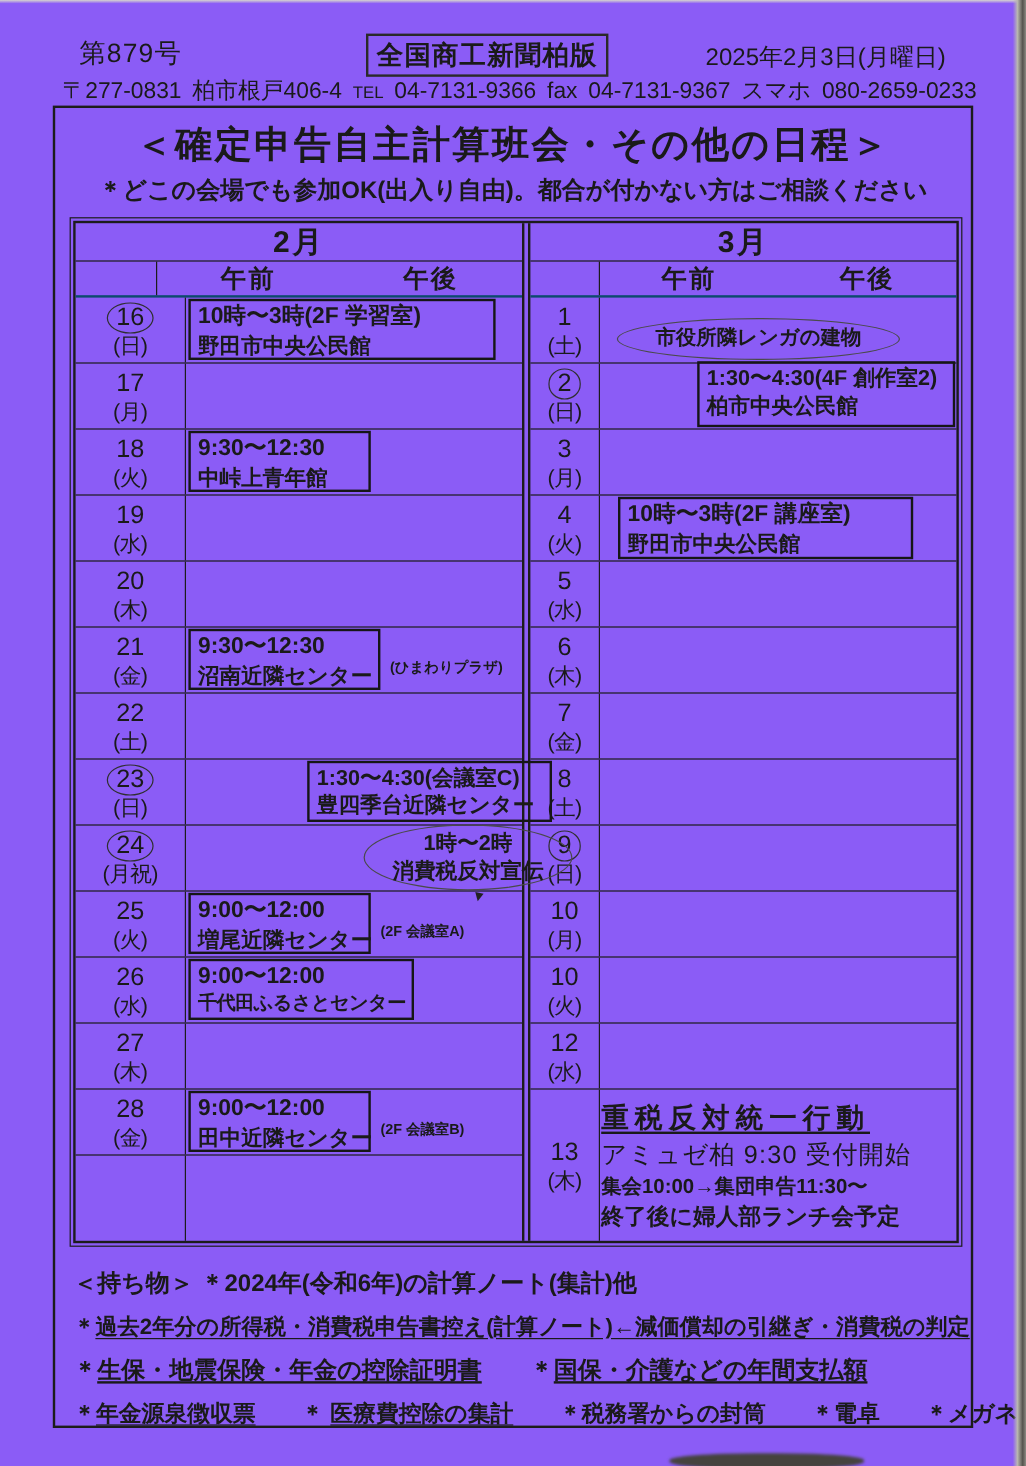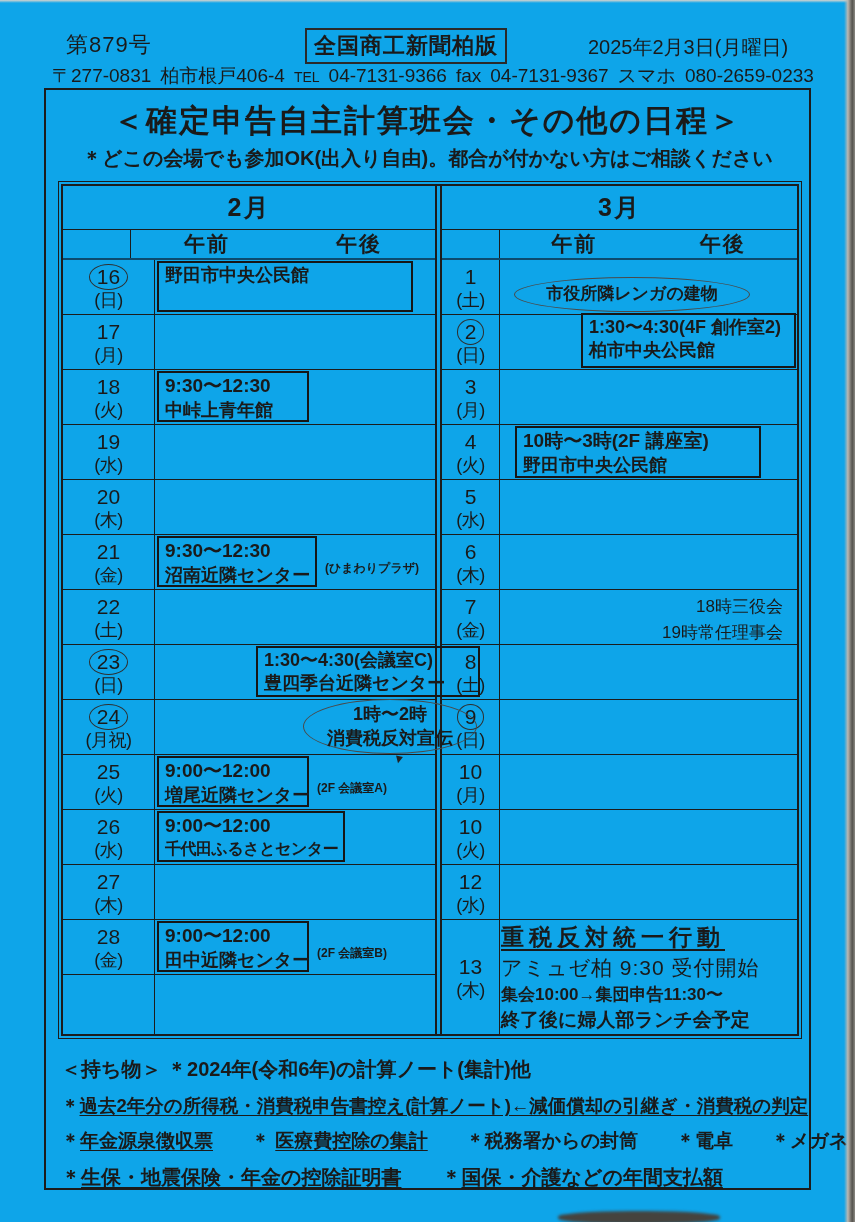--- a/index.html
+++ b/index.html
@@ -1,38 +1,38 @@
 <!DOCTYPE html>
 <html><head>
 <meta charset="utf-8">
 <style>
   * { box-sizing: border-box; margin: 0; padding: 0; }
   html,body { background:#e9e8e4; }
   .page {
     position: relative; width: 855px; height: 1222px;
-    background: #0ea5e9; color:#1a1a1a; overflow: hidden;
+    background: #8b5cf6; color:#1a1a1a; overflow: hidden;
     font-family: "Liberation Sans", "DejaVu Sans", sans-serif;
   }
   
   .hdr-issue { position:absolute; left:66px; top:30px; font-size:22px; font-weight:500; letter-spacing:1px; }
   .hdr-masthead { position:absolute; left:305px; top:28px; font-size:22px; font-weight:600; border:2px solid #2a2a2a; padding:1px 7px; letter-spacing:1px; }
   .hdr-date { position:absolute; left:588px; top:34px; font-size:20px; font-weight:500; }
   .hdr-contact { position:absolute; left:52px; top:63px; width:770px; display:flex; gap:9px; align-items:baseline; font-size:19px; font-weight:500; white-space:nowrap; }
   .hdr-contact .small { font-size:14px; }
   
   .outer { position:absolute; left:44px; top:88px; width:767px; height:1102px; border:2px solid #1c1c1c; }
   .doc-title { text-align:center; margin-top:10px; font-size:31px; font-weight:700; letter-spacing:2px; }
   .doc-sub { text-align:center; margin-top:3px; font-size:20px; font-weight:600; }
   
   .cal { position:absolute; left:12px; top:91px; width:744px; height:858px; border:1px solid #1c1c1c; padding:2px; }
   .cal-in { height:100%; border:2px solid #1c1c1c; display:flex; }
   .half { display:flex; flex-direction:column; }
   .half.feb { width:374px; border-right:2px solid #1c1c1c; margin-right:3px; }
   .half.mar { flex:1; border-left:2px solid #1c1c1c; }
-  .month-h { height:44px; border-bottom:1px solid #1c1c1c; display:flex; align-items:center; justify-content:center; font-size:25px; font-weight:700; letter-spacing:2px; }
+  .month-h { height:32px; border-bottom:1px solid #1c1c1c; display:flex; align-items:center; justify-content:center; font-size:25px; font-weight:700; letter-spacing:2px; }
   .ampm { height:30px; border-bottom:2px solid #0c4a6e; display:flex; }
   .dcol-sp { border-right:1px solid #1c1c1c; }
   .feb .dcol-sp { width:68px; } .mar .dcol-sp { width:58px; }
   .ampm-labels { flex:1; display:flex; justify-content:space-around; align-items:center; font-size:21px; font-weight:600; letter-spacing:2px; }
   .rows { display:flex; flex-direction:column; flex:1; }
   .row { height:55px; border-bottom:1px solid #1c1c1c; display:flex; }
   .row.tall, .row.filler { flex:1; }
   .rows .row:last-child { border-bottom:none; }
   .dcol { border-right:1px solid #1c1c1c; display:flex; flex-direction:column; align-items:center; justify-content:center; line-height:1.12; }
   .feb .dcol { width:92px; } .mar .dcol { width:58px; }
@@ -47,21 +47,21 @@
   .evt-oval { position:absolute; border:1.6px solid #4a4a4a; border-radius:50%; text-align:center; font-weight:600; line-height:1.35; padding-top:2px; white-space:nowrap; }
   .evt-oval .evt-line { font-size:18px; }
   .evt-after { position:absolute; font-size:12px; font-weight:600; white-space:nowrap; z-index:2; }
   .evt-plain { position:absolute; font-weight:500; text-align:right; }
   .evt-arrow { position:absolute; left:52%; bottom:-14px; font-size:12px; color:#222; transform:rotate(12deg); }
   
   .e-feb16 { left:2px; top:1px; width:256px; height:51px; }
   .e-feb18 { left:2px; top:1px; width:152px; height:51px; }
   .e-feb21 { left:2px; top:1px; width:160px; height:51px; }
   .e-feb21-after { left:170px; top:25px; }
-  .e-feb23 { left:101px; top:1px; width:224px; height:51px; }
+  .e-feb23 { left:101px; top:1px; width:204px; height:51px; }
   .e-feb23 .l0 { font-size:18px; }
   .e-feb24 { left:148px; top:-1px; width:174px; height:55px; }
   .e-feb25 { left:2px; top:1px; width:152px; height:51px; }
   .e-feb25-after { left:162px; top:25px; }
   .e-feb26 { left:2px; top:1px; width:188px; height:51px; }
   .e-feb26 .l1 { font-size:16px; letter-spacing:-0.5px; }
   .e-feb28 { left:2px; top:1px; width:152px; height:51px; }
   .e-feb28-after { left:162px; top:25px; }
   .e-mar1 { left:14px; top:17px; width:236px; height:35px; display:flex; align-items:center; justify-content:center; padding-top:0; }
   .e-mar1 .evt-line { font-size:17px; }
@@ -122,20 +122,21 @@
             </div>
           </div>
           <div class="rows" id="feb-rows">
               <div class="row">
                 <div class="dcol">
                   <div class="dnum circled">16</div>
                   <div class="dwd">(日)</div>
                 </div>
                 <div class="ccell">
                   <div class="evt evt-box e-feb16">
+                    <div class="evt-line l0">10時〜3時(2F 学習室)</div>
                     <div class="evt-line l1">野田市中央公民館</div>
                   </div>
                 </div>
               </div>
               <div class="row">
                 <div class="dcol">
                   <div class="dnum">17</div>
                   <div class="dwd">(月)</div>
                 </div>
                 <div class="ccell"></div>
@@ -326,26 +327,20 @@
                   <div class="dnum">6</div>
                   <div class="dwd">(木)</div>
                 </div>
                 <div class="ccell"></div>
               </div>
               <div class="row">
                 <div class="dcol">
                   <div class="dnum">7</div>
                   <div class="dwd">(金)</div>
                 </div>
-                <div class="ccell">
-                  <div class="evt evt-plain e-mar7">
-                    <div class="evt-line l0">18時三役会</div>
-                    <div class="evt-line l1">19時常任理事会</div>
-                  </div>
-                </div>
               </div>
               <div class="row">
                 <div class="dcol">
                   <div class="dnum">8</div>
                   <div class="dwd">(土)</div>
                 </div>
                 <div class="ccell"></div>
               </div>
               <div class="row">
                 <div class="dcol">
@@ -390,20 +385,20 @@
                 </div>
               </div>
             </div>
         </div>
       </div>
     </div>
 
     <div class="notes" id="notes">
         <div class="note-line n0"><span>＜持ち物＞ </span><span>＊2024年(令和6年)の計算ノート(集計)他</span></div>
         <div class="note-line n1"><span>＊</span><span class="u">過去2年分の所得税・消費税申告書控え(計算ノート)←減価償却の引継ぎ・消費税の判定</span></div>
+        <div class="note-line n2"><span>＊</span><span class="u">生保・地震保険・年金の控除証明書</span><span>　　＊</span><span class="u">国保・介護などの年間支払額</span></div>
         <div class="note-line n3"><span>＊</span><span class="u">年金源泉徴収票</span><span>　　＊ </span><span class="u">医療費控除の集計</span><span>　　＊税務署からの封筒</span><span>　　＊電卓</span><span>　　＊メガネ</span></div>
-        <div class="note-line n2"><span>＊</span><span class="u">生保・地震保険・年金の控除証明書</span><span>　　＊</span><span class="u">国保・介護などの年間支払額</span></div>
       </div>
   </div>
 
   <div class="scan-right"></div>
   <div class="scan-blob"></div>
 </div>
 
 </body></html>

